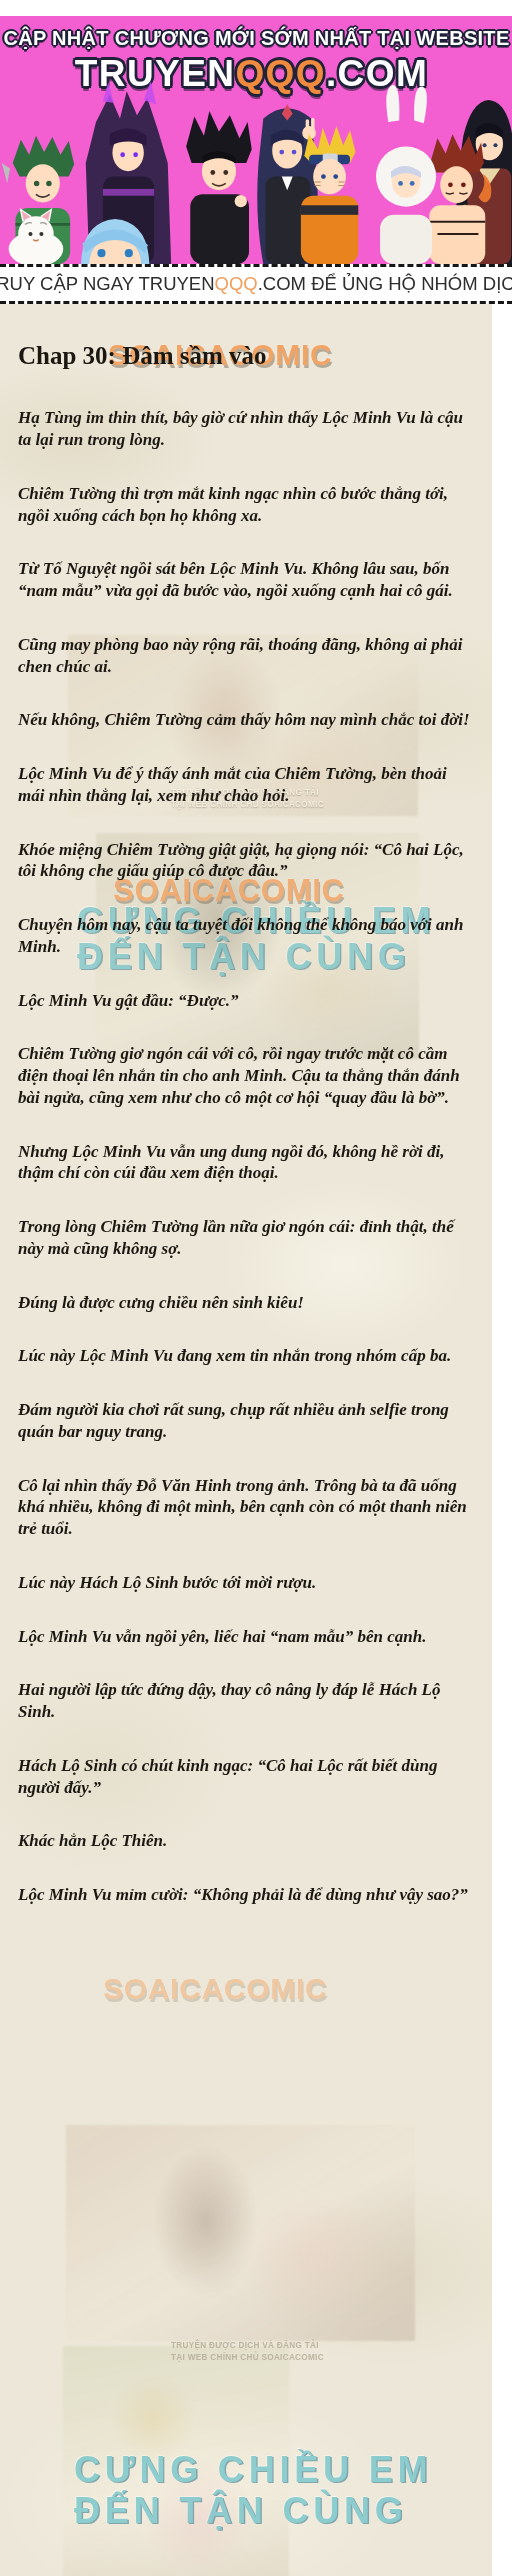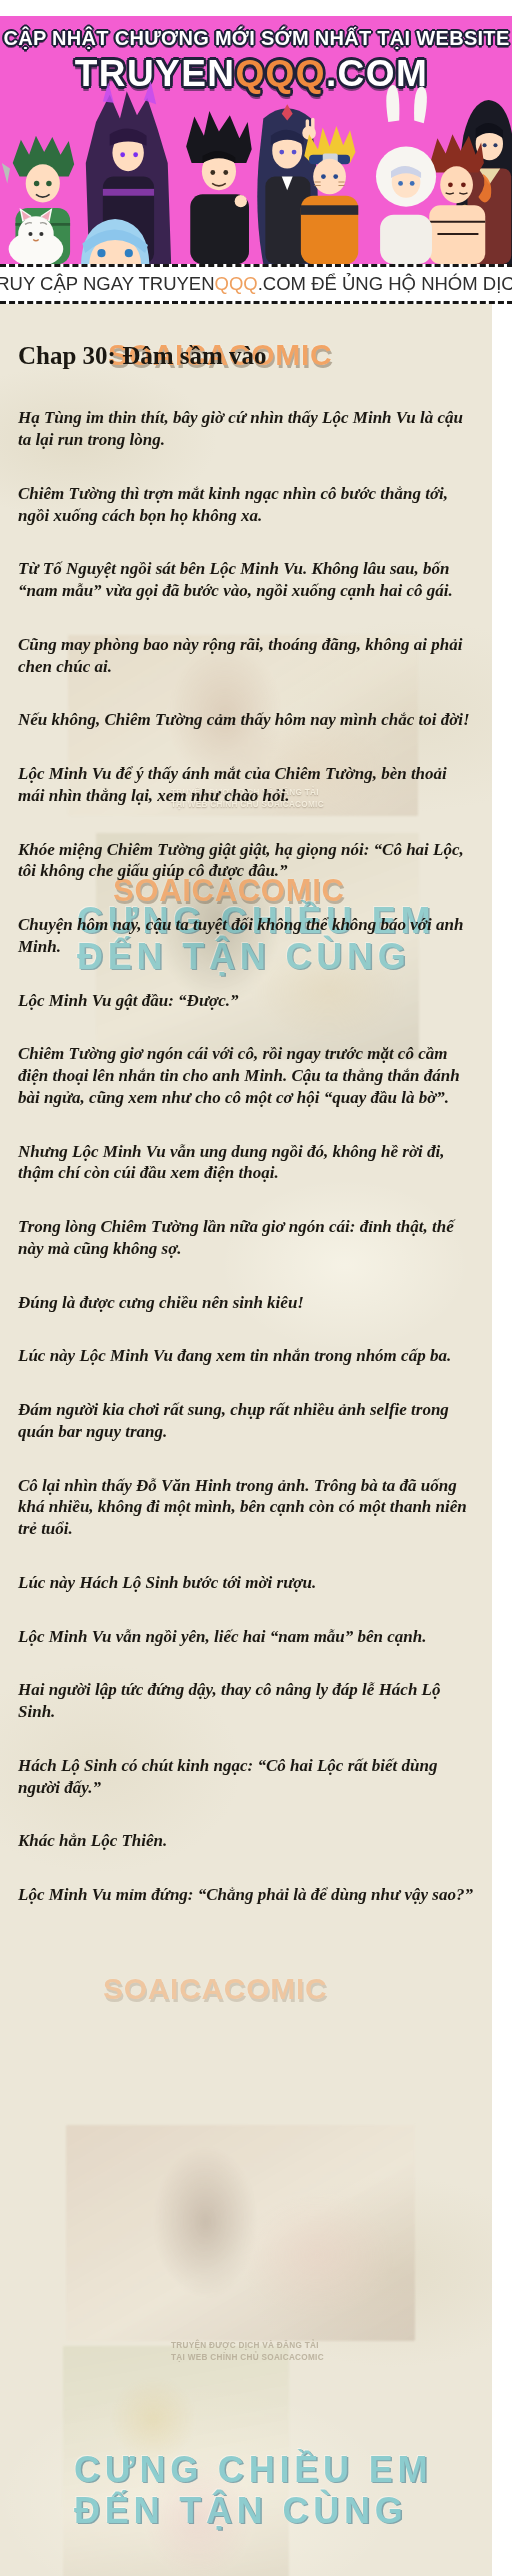--- a/index.html
+++ b/index.html
@@ -292,17 +292,17 @@
         <p>Lúc này Hách Lộ Sinh bước tới mời rượu.</p>
 
         <p>Lộc Minh Vu vẫn ngồi yên, liếc hai “nam mẫu” bên cạnh.</p>
 
         <p>Hai người lập tức đứng dậy, thay cô nâng ly đáp lễ Hách Lộ Sinh.</p>
 
         <p>Hách Lộ Sinh có chút kinh ngạc: “Cô hai Lộc rất biết dùng người đấy.”</p>
 
         <p>Khác hẳn Lộc Thiên.</p>
 
-        <p>Lộc Minh Vu mỉm đứng: “Chẳng phải là để dùng như vậy sao?”</p>
+        <p>Lộc Minh Vu mỉm cười: “Không phải là để dùng như vậy sao?”</p>
       </div>
   </main>
 </div>
 
 
 </body></html>

